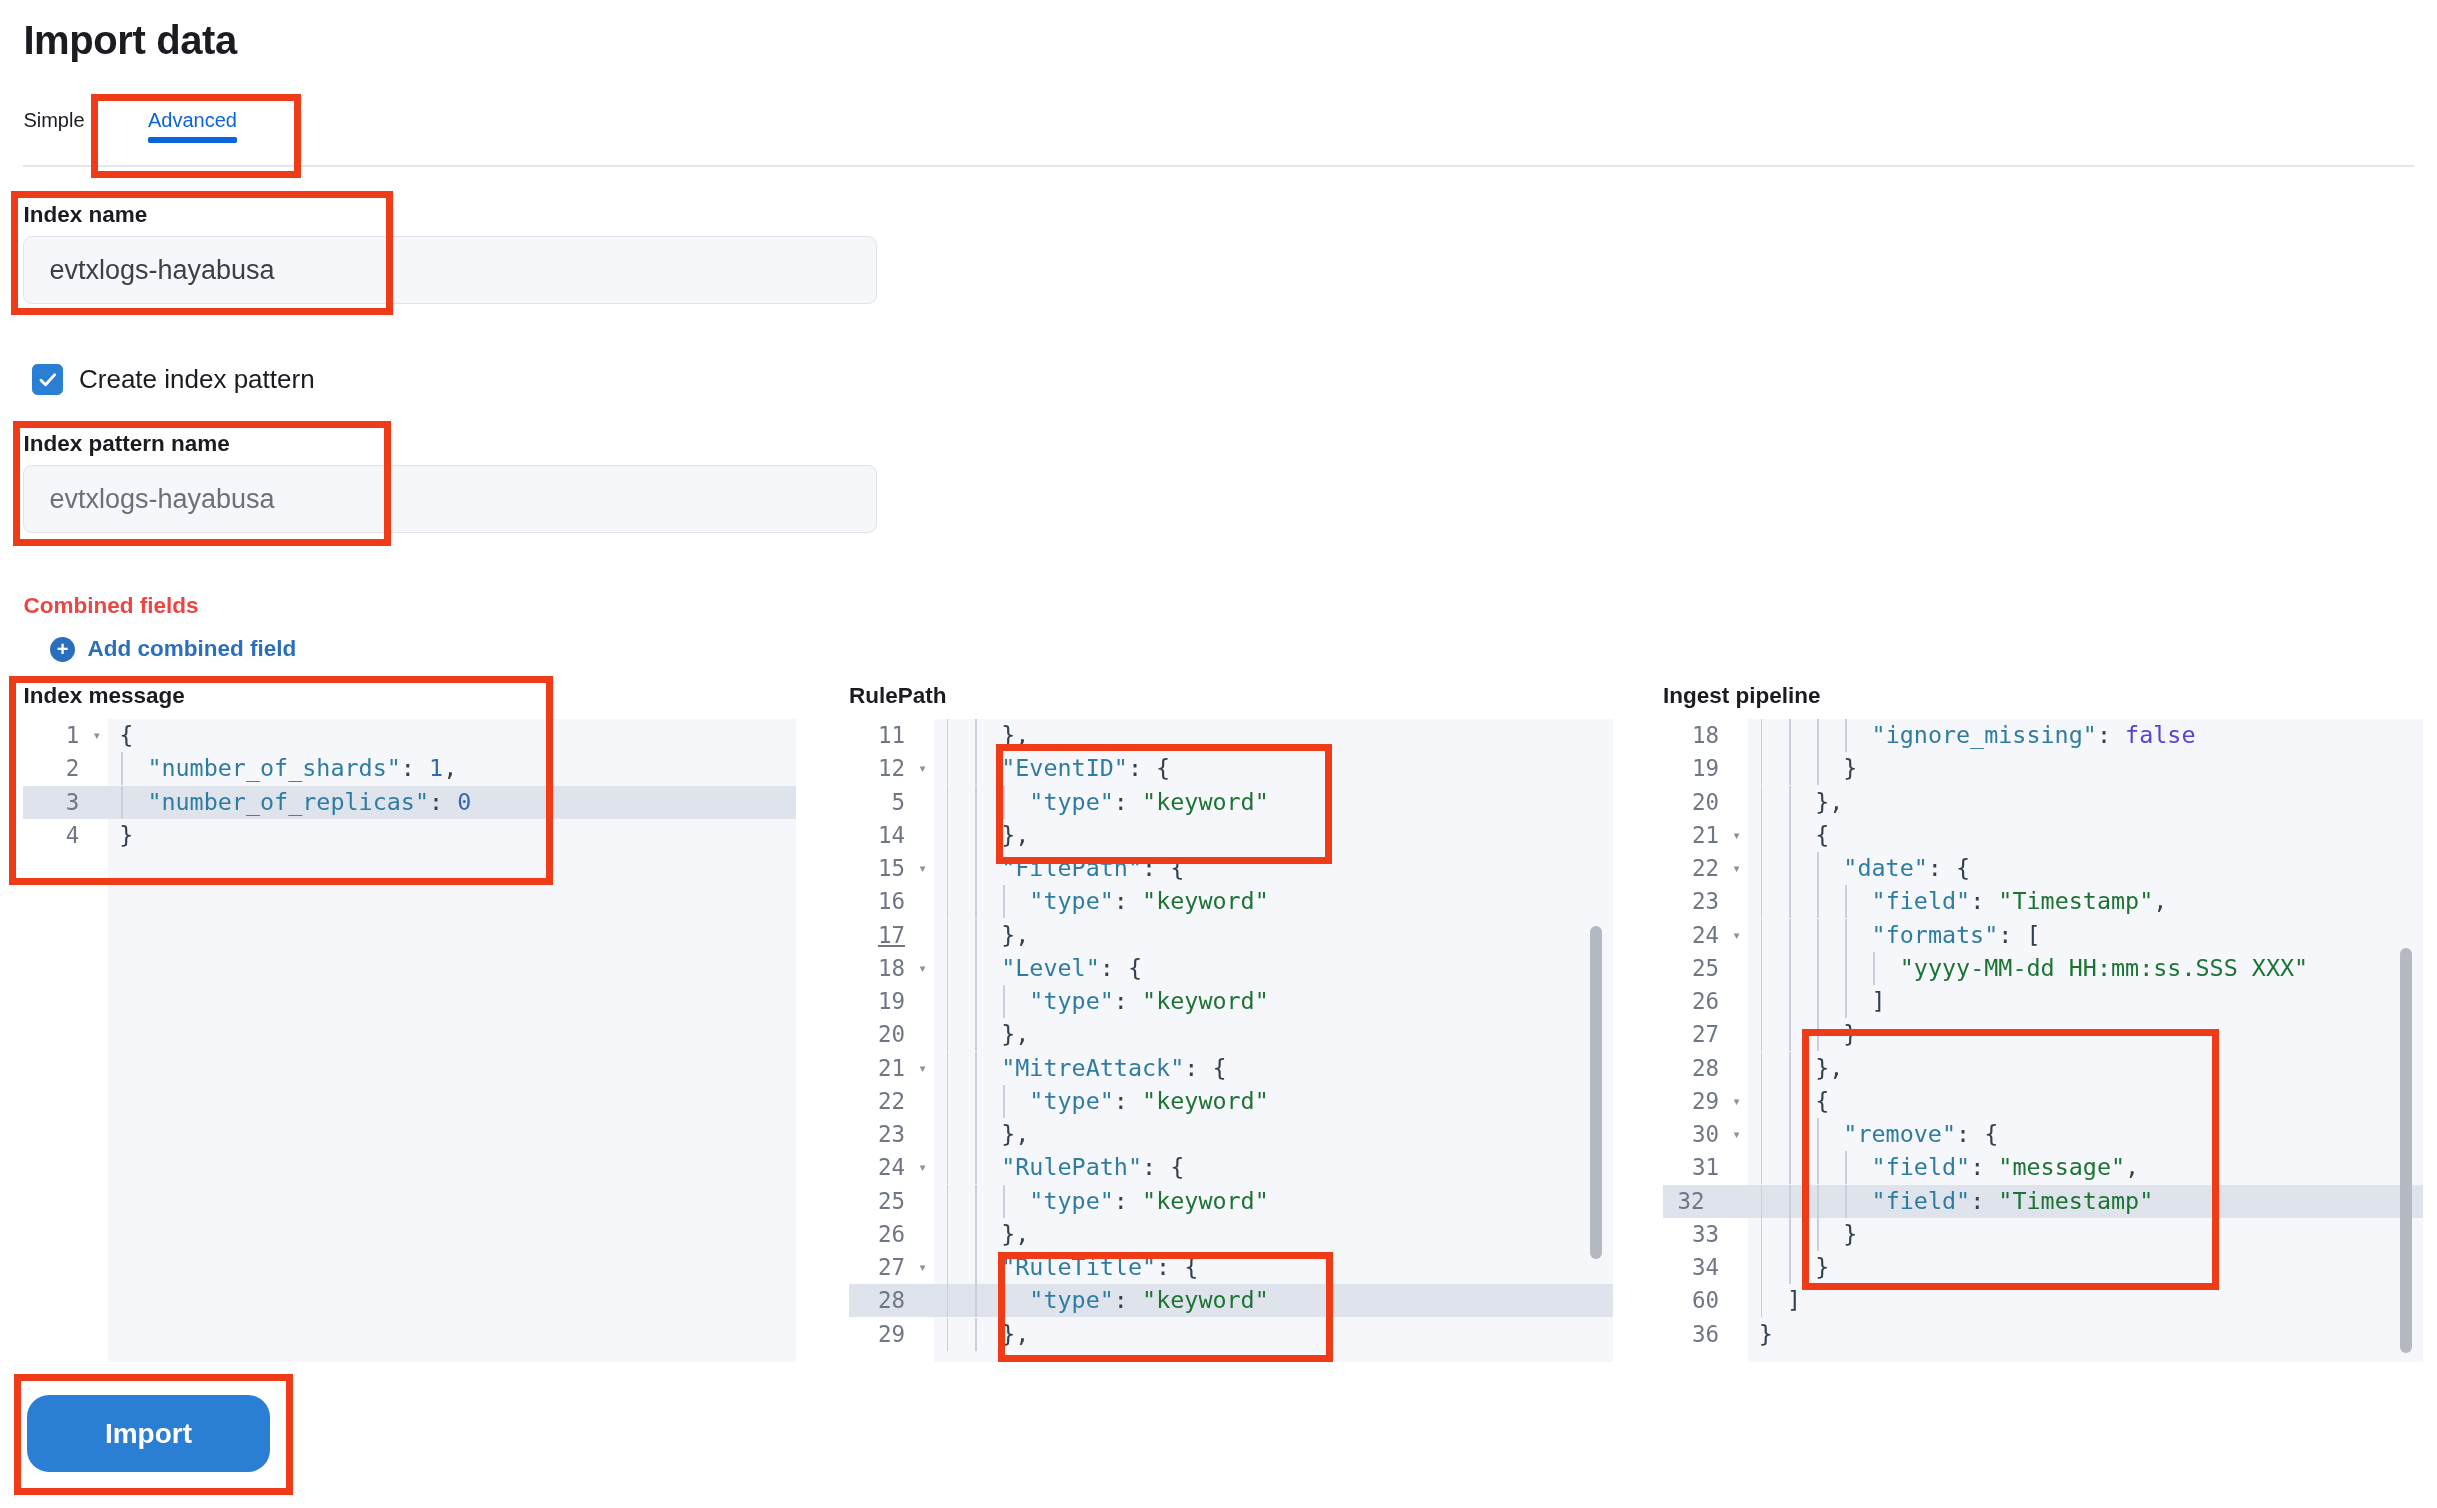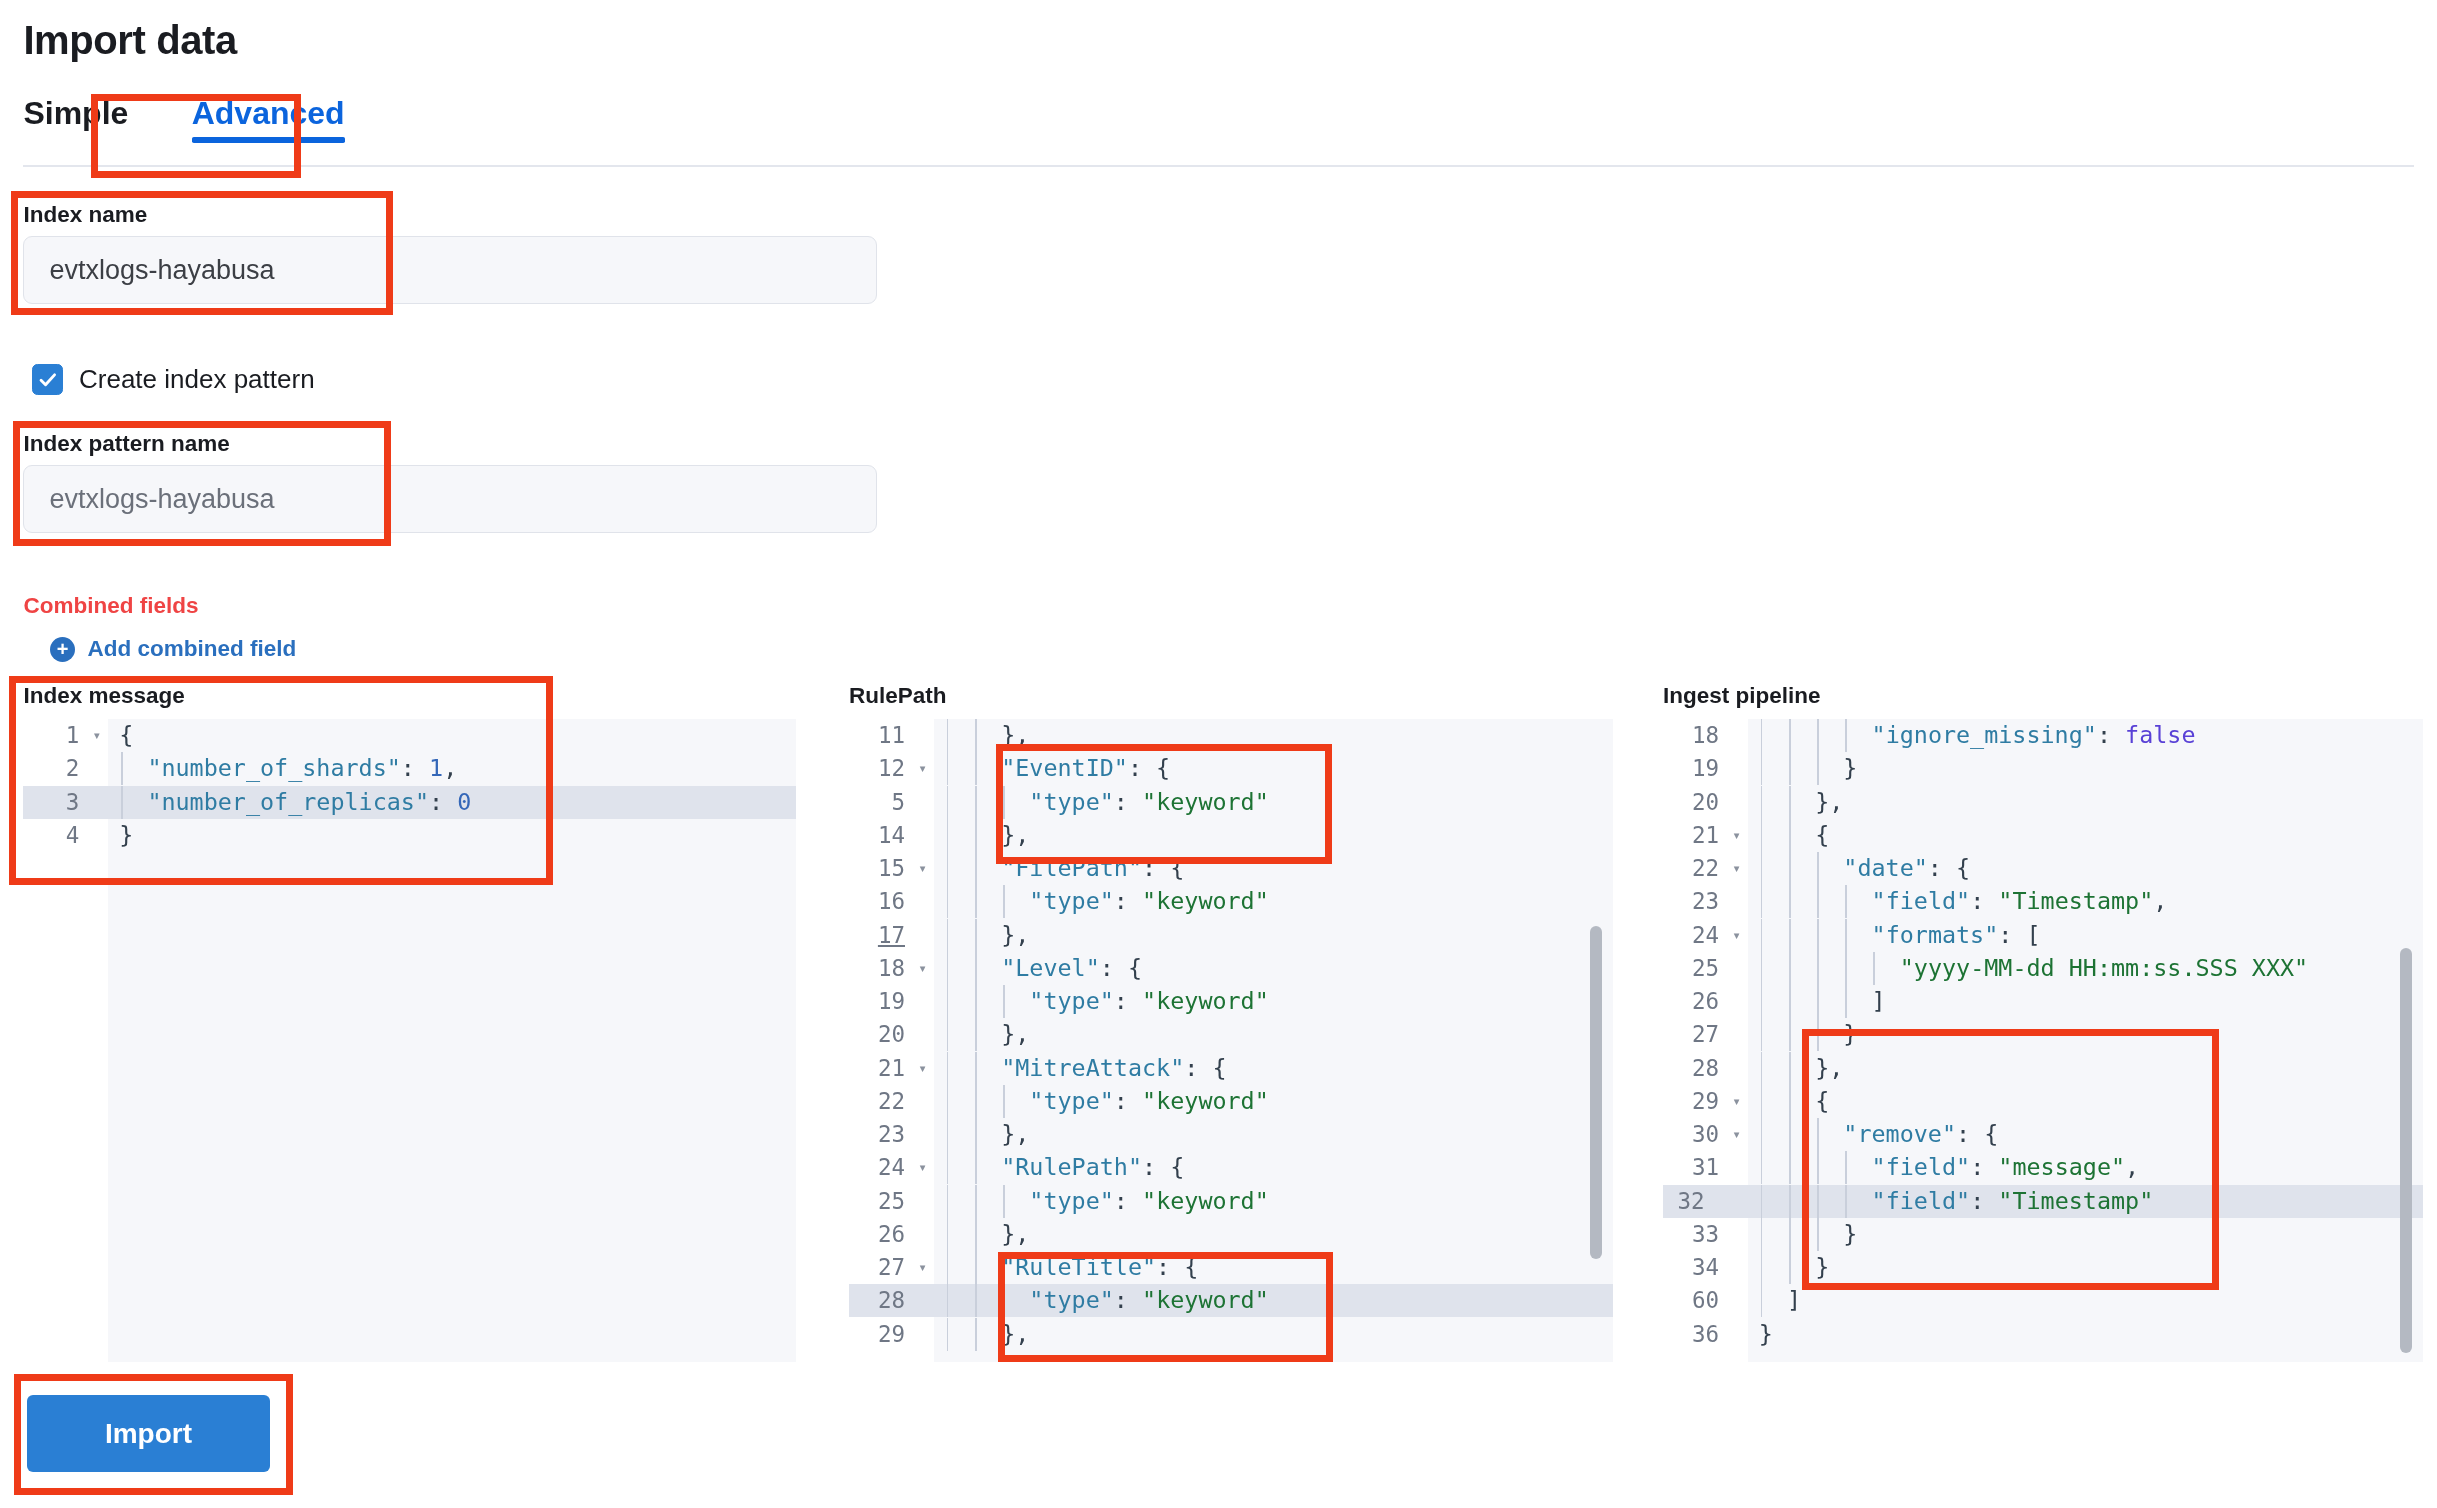--- a/index.html
+++ b/index.html
@@ -17,21 +17,21 @@
     font-size: 40px; font-weight: bold; color: #1a1c21;
     letter-spacing: -0.4px;
   }
 
   
   .tabs {
     position: absolute; left: 23.4px; top: 94px;
     display: flex; align-items: flex-end; height: 56px;
   }
   .tab {
-    font-size: 32px; font-weight: bold; color: #1a1c21;
+    font-size: 20px; font-weight: normal; color: #1a1c21;
     padding: 5.4px 27px 18px 0px;
     position: relative; cursor: pointer;
   }
   .tab.first { padding-right: 40px; }
   .tab.active { color: #0b64dd; padding-left: 23.4px; padding-right: 23.4px; }
   .tab.active::after {
     content: ""; position: absolute; left: 23.4px; right: 23.4px; bottom: 7.2px;
     height: 6.3px; background: #0b64dd; border-radius: 1.8px;
   }
   .tabs-rule {
@@ -132,21 +132,21 @@
   .vscroll {
     position: absolute; width: 11.7px; border-radius: 6.3px;
     background: #b4b9c2;
   }
 
   
   .import-btn {
     position: absolute; left: 27px; top: 1395px;
     width: 243px; height: 77px;
     background: #2a7fd4; color: #fff;
-    border: none; border-radius: 6px;
+    border: none; border-radius: 22px;
     font-size: 28px; font-weight: bold;
     font-family: "Liberation Sans", sans-serif;
     cursor: pointer;
   }
 
   
   .anno {
     position: absolute; border: 7.2px solid #ef3b18;
     pointer-events: none; background: transparent;
   }

